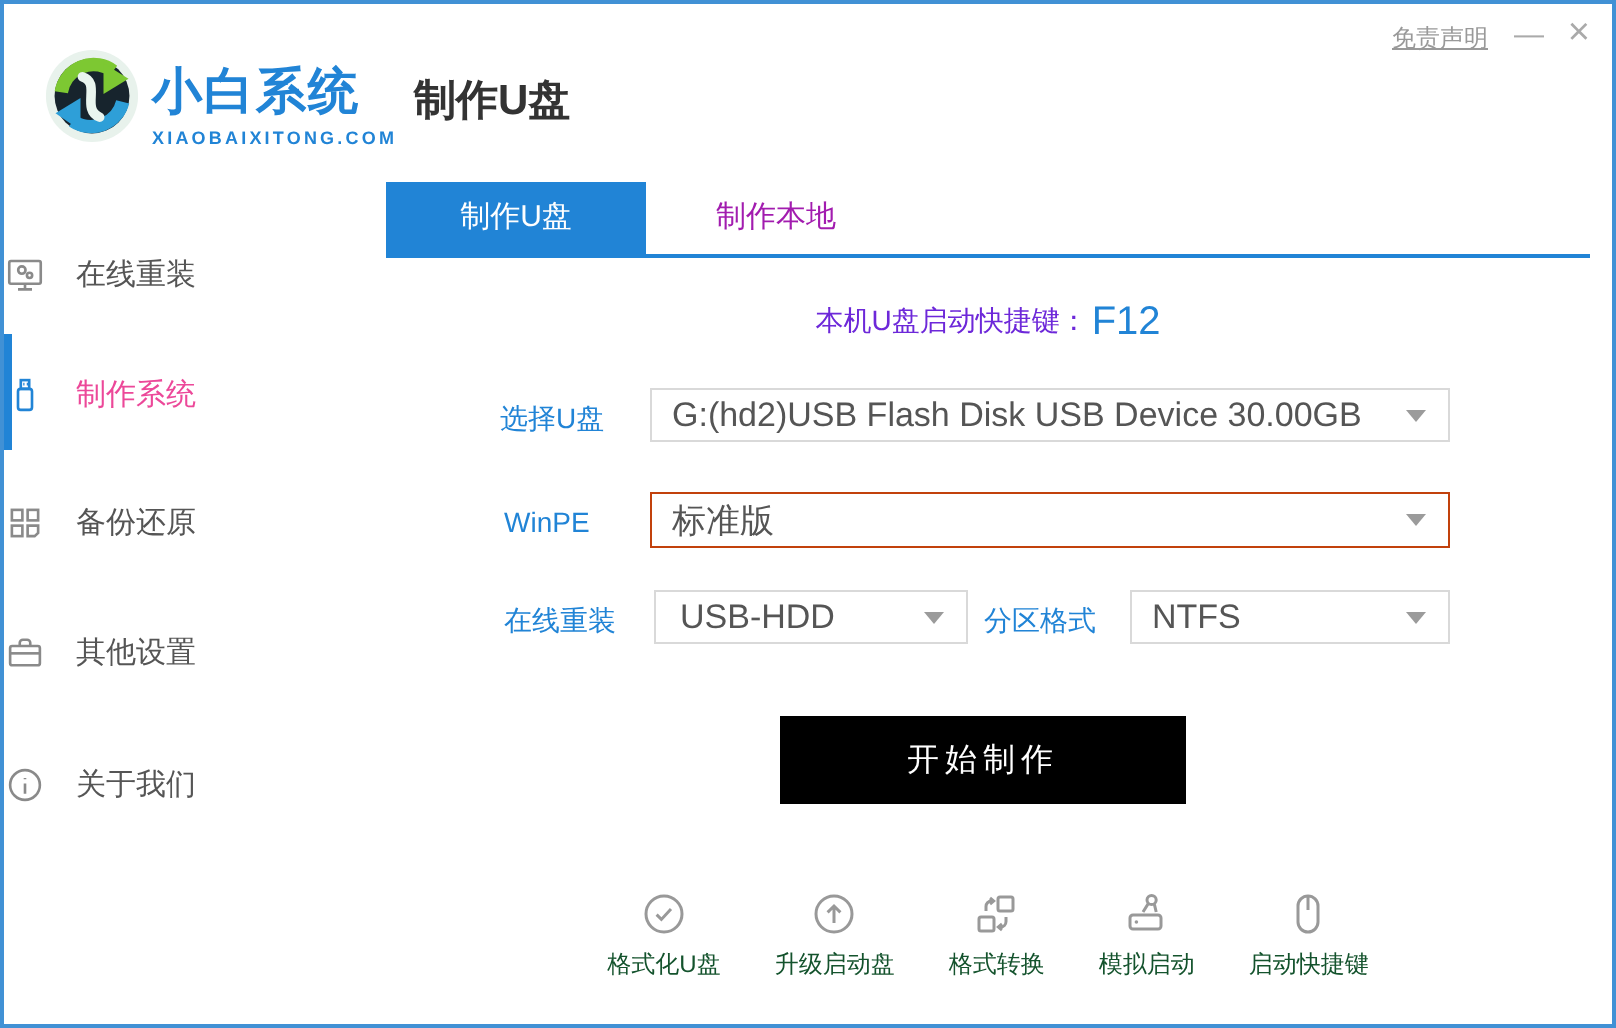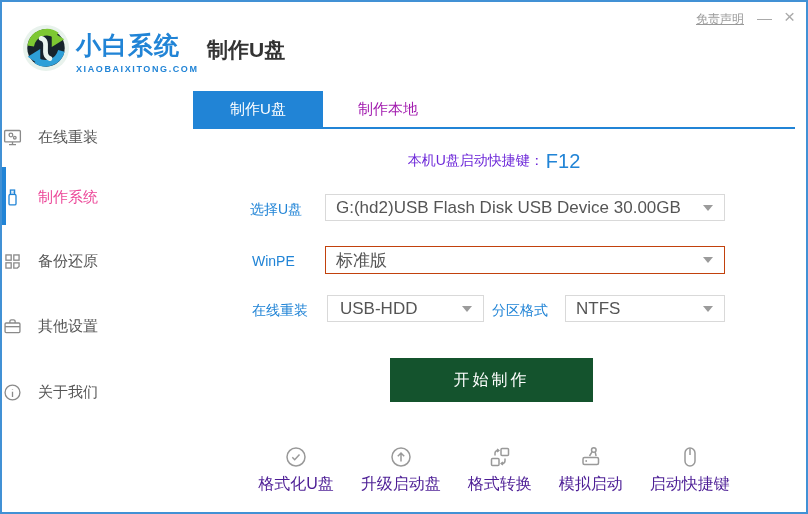--- a/index.html
+++ b/index.html
@@ -76,33 +76,33 @@
     border-left:5px solid transparent; border-right:5px solid transparent;
     border-top:6px solid #9b9b9b;
   }
   .sel-usb  { left:323px; top:192px; width:400px; height:27px; }
   .sel-pe   { left:323px; top:244px; width:400px; height:28px; border:1px solid #c2410c; }
   .sel-mode { left:325px; top:293px; width:157px; height:27px;padding-left:12px; }
   .sel-part { left:563px; top:293px; width:160px; height:27px; }
 
   .start-btn {
     position:absolute; left:388px; top:356px; width:203px; height:44px;
-    background:#14532d; color:#fff; border:none; font-size:16px;
+    background:#000000; color:#fff; border:none; font-size:16px;
     letter-spacing:3px; cursor:pointer;
     font-family:"Liberation Sans","DejaVu Sans",sans-serif;
   }
 
   
   .tools {
     position:absolute; left:191px; top:443px; width:602px;
     display:flex; justify-content:center; gap:27px;
   }
   .tool { display:flex; flex-direction:column; align-items:center; cursor:pointer; }
   .tool .t-icon { width:24px; height:24px; color:#999; }
-  .tool .t-label { font-size:16px; color:#4c1d95; margin-top:5px; white-space:nowrap; }
+  .tool .t-label { font-size:12px; color:#14532d; margin-top:5px; white-space:nowrap; }
 </style>
 </head>
 <body>
 
 <div class="window">
 
   <span class="disclaimer">免责声明</span>
   <span class="win-btn btn-min">—</span>
   <span class="win-btn btn-close">×</span>
 

